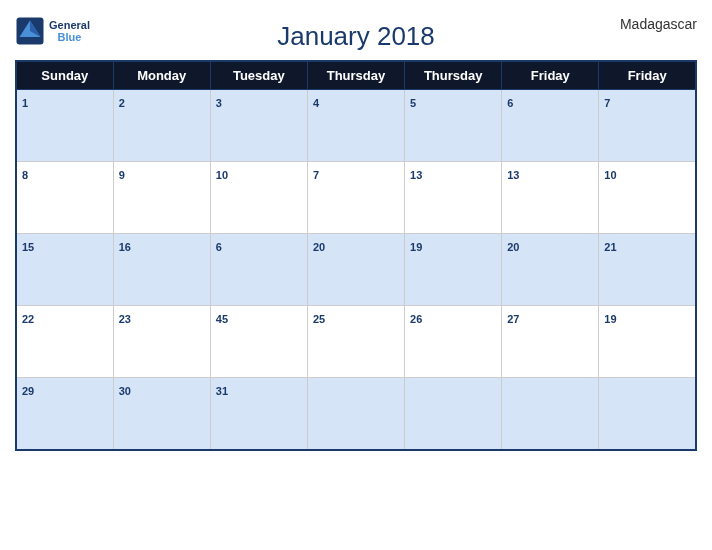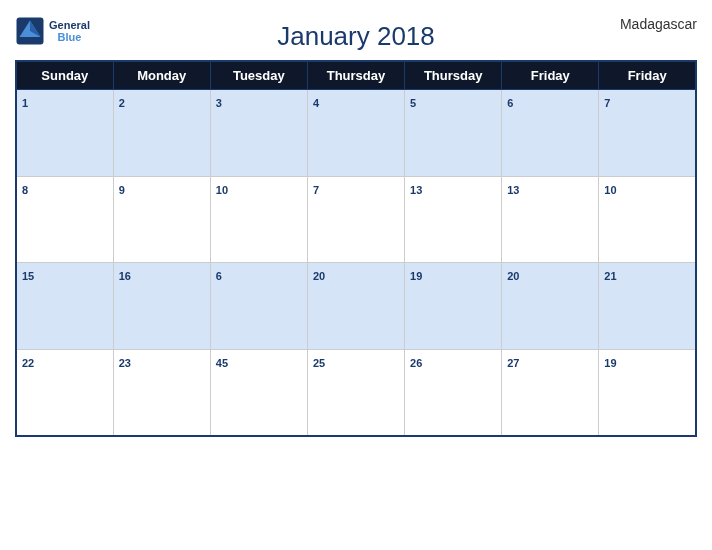--- a/index.html
+++ b/index.html
@@ -147,15 +147,24 @@
         </tr>
         <tr>
           <td class="date-cell cell-height"><span class="date-number">22</span></td>
           <td class="date-cell cell-height"><span class="date-number">23</span></td>
           <td class="date-cell cell-height"><span class="date-number">45</span></td>
           <td class="date-cell cell-height"><span class="date-number">25</span></td>
           <td class="date-cell cell-height"><span class="date-number">26</span></td>
           <td class="date-cell cell-height"><span class="date-number">27</span></td>
           <td class="date-cell cell-height"><span class="date-number">19</span></td>
         </tr>
+        <tr>
+          <td class="date-cell cell-height"><span class="date-number">29</span></td>
+          <td class="date-cell cell-height"><span class="date-number">30</span></td>
+          <td class="date-cell cell-height"><span class="date-number">31</span></td>
+          <td class="date-cell cell-height"></td>
+          <td class="date-cell cell-height"></td>
+          <td class="date-cell cell-height"></td>
+          <td class="date-cell cell-height"></td>
+        </tr>
       </tbody>
   </table>
 </div>
 
 </body></html>

